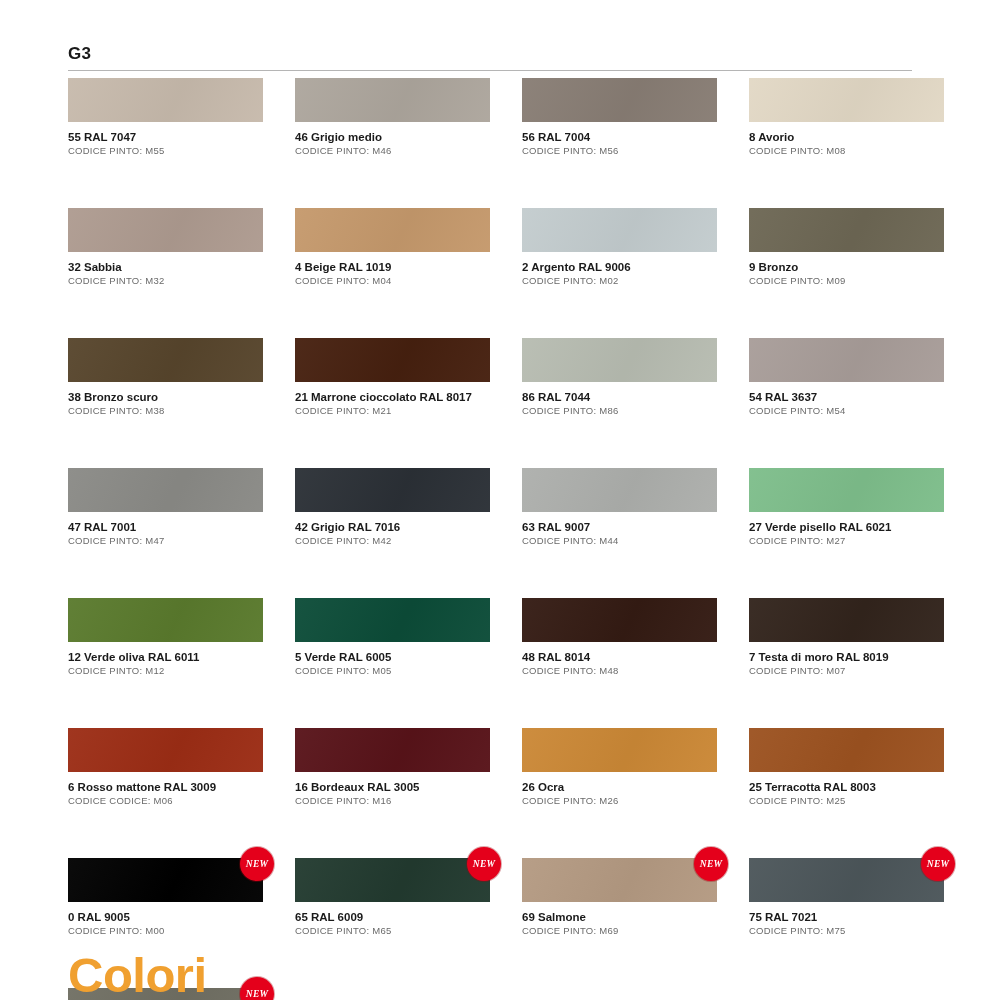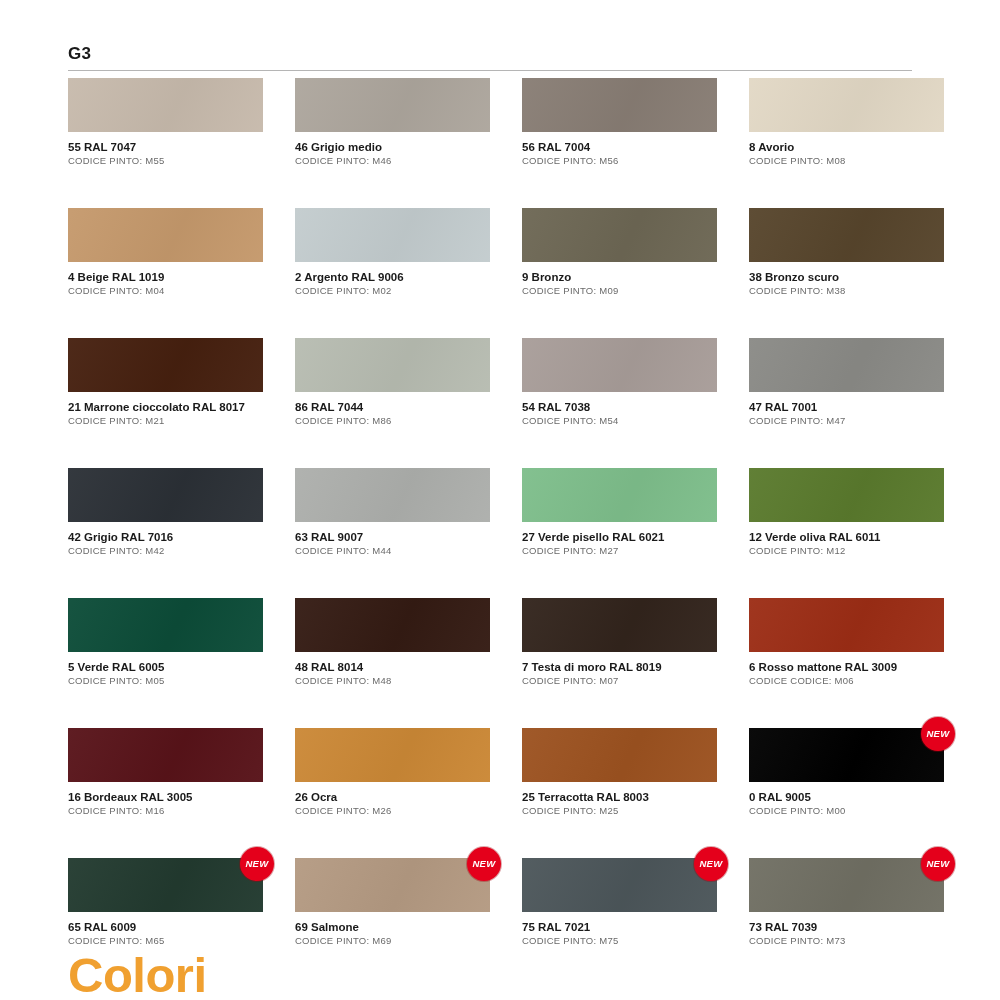--- a/index.html
+++ b/index.html
@@ -57,22 +57,23 @@
 
   .swatch-cell {
     width: 195px;
     height: 98px;
     position: relative;
   }
 
   .swatch-chip {
     position: relative;
     width: 195px;
-    height: 54px;
+    height: 44px;
     background: #cccccc;
+    font-family: Liberation Serif, serif;
   }
 
   
   .swatch-chip::after {
     content: "";
     position: absolute;
     inset: 0;
     background:
       linear-gradient(115deg, rgba(255,255,255,0.045) 0%, rgba(0,0,0,0.04) 55%, rgba(255,255,255,0.03) 100%);
     pointer-events: none;
@@ -159,20 +160,25 @@
         <div class="swatch-chip" style="background: rgb(136, 125, 116);"></div>
         <div class="swatch-name">56 RAL 7004</div>
         <div class="swatch-code">CODICE PINTO: M56</div>
       </div>
       <div class="swatch-cell">
         <div class="swatch-chip" style="background: rgb(226, 216, 197);"></div>
         <div class="swatch-name">8 Avorio</div>
         <div class="swatch-code">CODICE PINTO: M08</div>
       </div>
       <div class="swatch-cell">
+        <div class="swatch-chip" style="background: rgb(174, 155, 144);"></div>
+        <div class="swatch-name">32 Sabbia</div>
+        <div class="swatch-code">CODICE PINTO: M32</div>
+      </div>
+      <div class="swatch-cell">
         <div class="swatch-chip" style="background: rgb(197, 153, 108);"></div>
         <div class="swatch-name">4 Beige RAL 1019</div>
         <div class="swatch-code">CODICE PINTO: M04</div>
       </div>
       <div class="swatch-cell">
         <div class="swatch-chip" style="background: rgb(195, 204, 206);"></div>
         <div class="swatch-name">2 Argento RAL 9006</div>
         <div class="swatch-code">CODICE PINTO: M02</div>
       </div>
       <div class="swatch-cell">
@@ -190,21 +196,21 @@
         <div class="swatch-name">21 Marrone cioccolato RAL 8017</div>
         <div class="swatch-code">CODICE PINTO: M21</div>
       </div>
       <div class="swatch-cell">
         <div class="swatch-chip" style="background: rgb(183, 188, 177);"></div>
         <div class="swatch-name">86 RAL 7044</div>
         <div class="swatch-code">CODICE PINTO: M86</div>
       </div>
       <div class="swatch-cell">
         <div class="swatch-chip" style="background: rgb(168, 157, 153);"></div>
-        <div class="swatch-name">54 RAL 7038</div>
+        <div class="swatch-name">54 RAL 3637</div>
         <div class="swatch-code">CODICE PINTO: M54</div>
       </div>
       <div class="swatch-cell">
         <div class="swatch-chip" style="background: rgb(138, 138, 134);"></div>
         <div class="swatch-name">47 RAL 7001</div>
         <div class="swatch-code">CODICE PINTO: M47</div>
       </div>
       <div class="swatch-cell">
         <div class="swatch-chip" style="background: rgb(43, 48, 54);"></div>
         <div class="swatch-name">42 Grigio RAL 7016</div>

